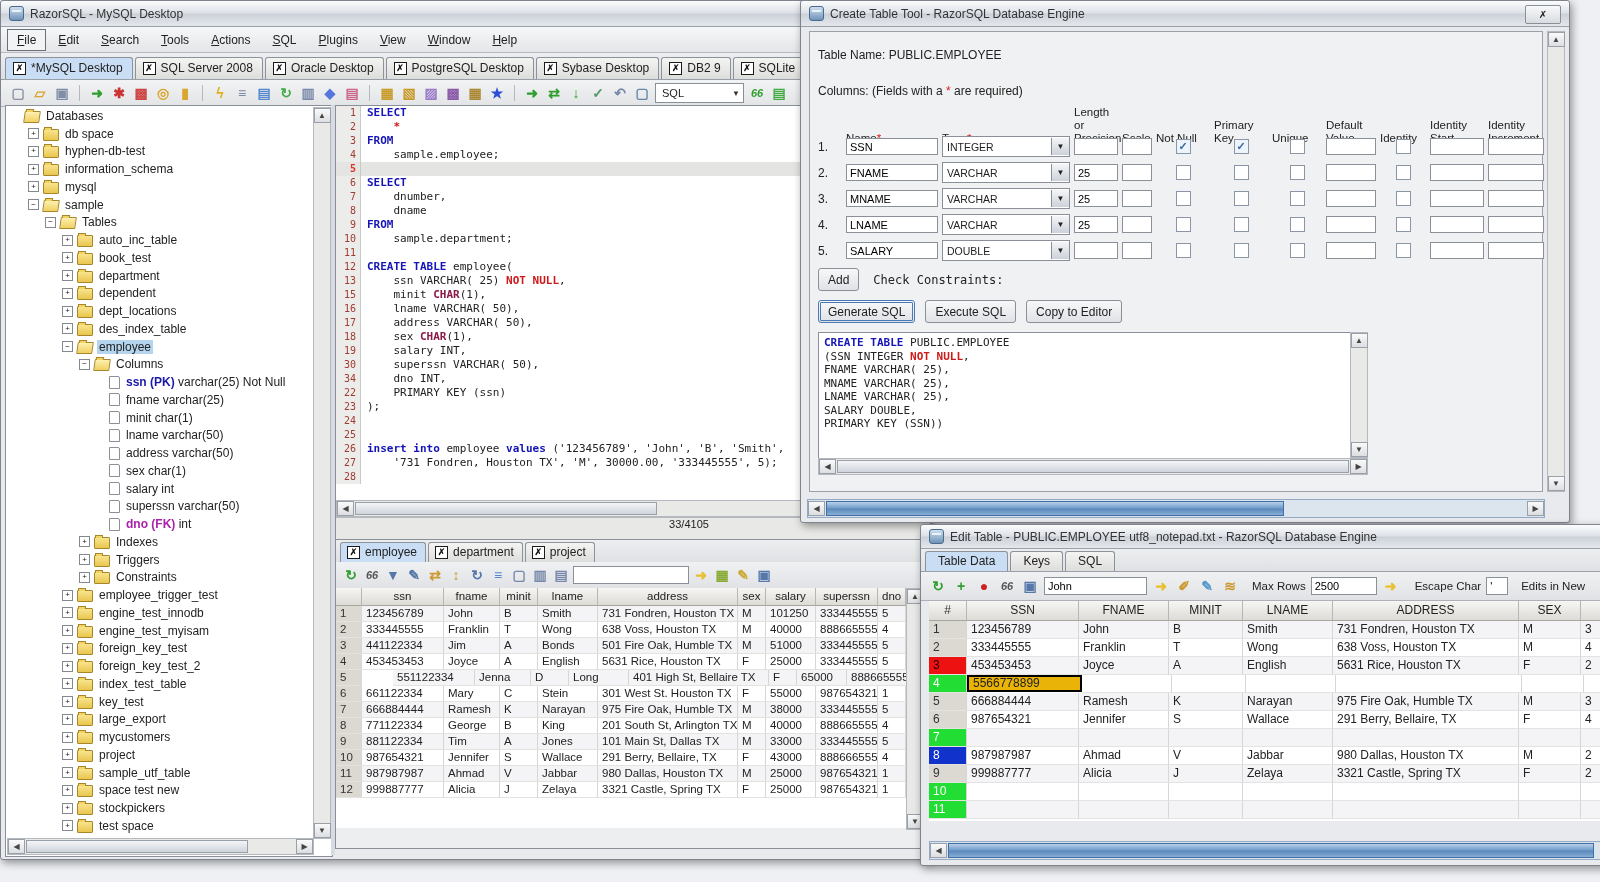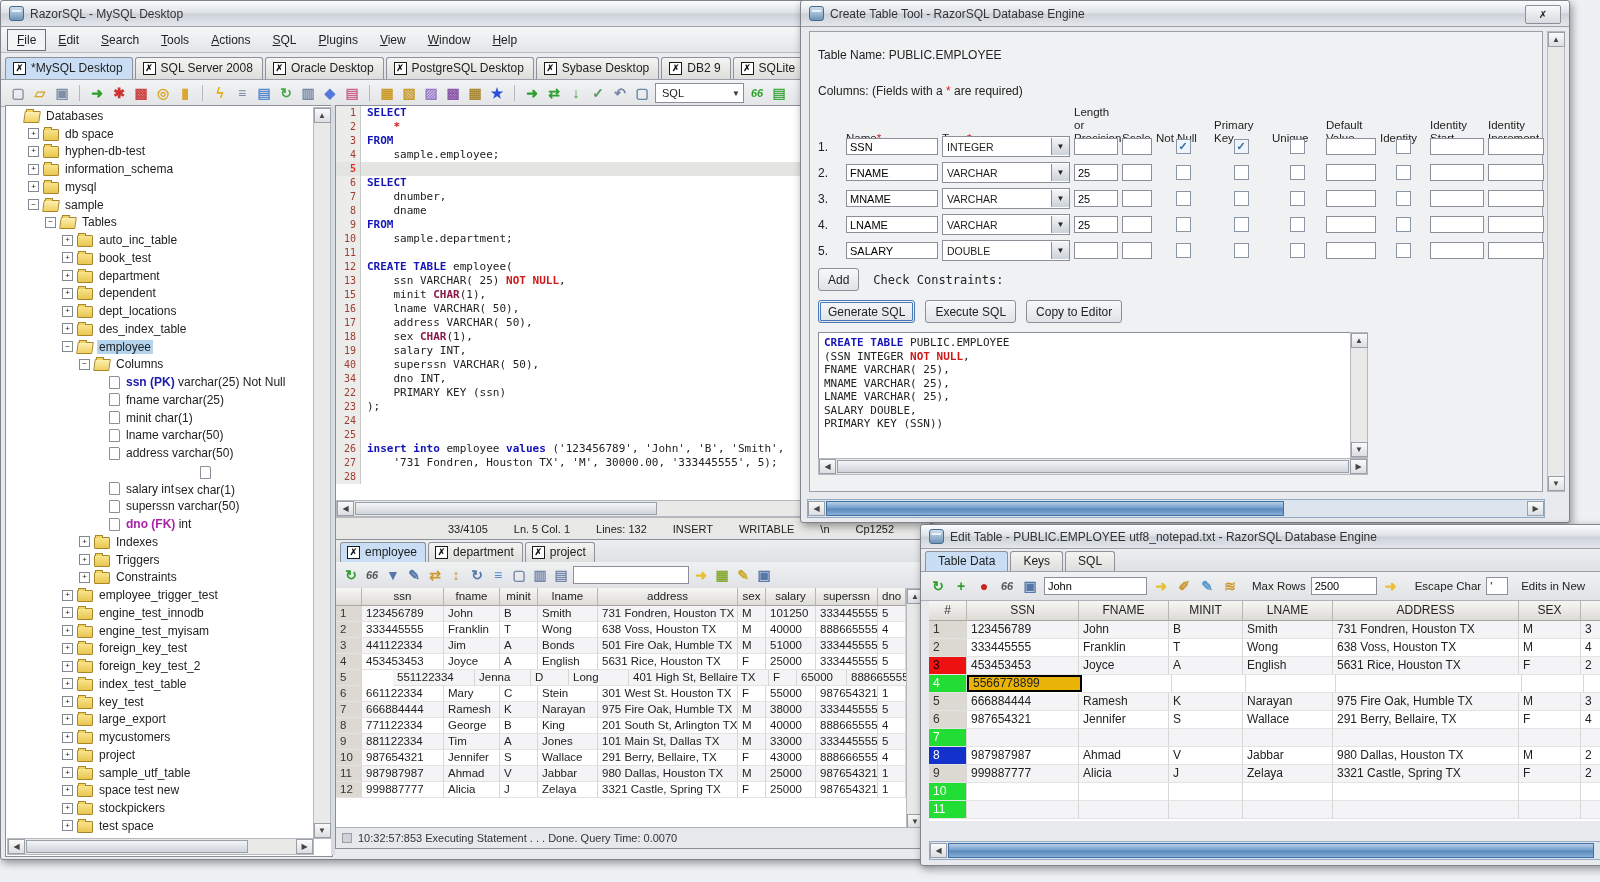--- a/index.html
+++ b/index.html
@@ -64,21 +64,21 @@
   .kw{color:#1414b8;font-weight:bold;}
   .err{color:#d01818;font-weight:bold;}
   .typ{color:#8a1a4a;font-weight:bold;}
   .hsb{position:absolute;height:15px;background:#e9e9e7;border:1px solid #b5b9bf;display:flex;align-items:center;}
   .sbbtn{width:15px;height:13px;display:flex;align-items:center;justify-content:center;font-size:8px;
          background:linear-gradient(#fafafa,#dcdee2);border:1px solid #9aa0a8;color:#444;flex:none;}
   .sbthumb{height:11px;background:linear-gradient(#f4f5f7,#cfd4dc);border:1px solid #9aa0a8;margin:0 1px;}
   .vsb{position:absolute;width:16px;background:#e9e9e7;border:1px solid #b5b9bf;
        display:flex;flex-direction:column;justify-content:space-between;align-items:center;}
   .ed-status{position:absolute;left:0;right:0;bottom:0;height:22px;background:#e8e8e6;border-top:1px solid #b5b9bf;
-             display:flex;align-items:center;gap:26px;padding-left:112px;font-size:11px;color:#222;}
+             display:flex;align-items:center;gap:26px;padding-left:112px;font-size:11px;color:#222;flex-direction:column;}
   
   .results{position:absolute;left:334px;top:538px;width:588px;height:308px;background:#eceef0;border:1px solid #8a8f98;}
   .res-tabs{position:absolute;left:0;top:0;right:0;height:22px;display:flex;align-items:flex-end;gap:2px;
             padding-left:4px;background:linear-gradient(#eceef0,#dfe1e4);border-bottom:1px solid #9aa0a8;}
   .res-toolbar{position:absolute;left:0;top:22px;right:0;height:26px;display:flex;align-items:center;gap:3px;
                padding-left:6px;background:linear-gradient(#f0f1f3,#e0e2e5);border-bottom:1px solid #aeb2b8;}
   .res-toolbar input{width:108px;height:16px;border:1px solid #8a8f98;font-size:11px;padding:0 3px;}
   .grid{position:absolute;background:#fff;overflow:hidden;}
   .grow{display:flex;}
   .gcell{border-right:1px solid #d7d7d5;border-bottom:1px solid #e3e3e1;padding:0 4px;overflow:hidden;
@@ -318,21 +318,21 @@
           <div class="tree-item" style="padding-left: 89px;">
             <span style="width: 9px; flex: 0 0 auto;"></span>
             <span class="doc"></span>
             <span class="lbl">lname varchar(50)</span>
           </div>
           <div class="tree-item" style="padding-left: 89px;">
             <span style="width: 9px; flex: 0 0 auto;"></span>
             <span class="doc"></span>
             <span class="lbl">address varchar(50)</span>
           </div>
-          <div class="tree-item" style="padding-left: 89px; flex-direction: column;">
+          <div class="tree-item" style="padding-left: 89px;">
             <span style="width: 9px; flex: 0 0 auto;"></span>
             <span class="doc"></span>
             <span class="lbl">sex char(1)</span>
           </div>
           <div class="tree-item" style="padding-left: 89px;">
             <span style="width: 9px; flex: 0 0 auto;"></span>
             <span class="doc"></span>
             <span class="lbl">salary int</span>
           </div>
           <div class="tree-item" style="padding-left: 89px;">
@@ -511,21 +511,21 @@
           </div>
           <div class="ed-line">
             <span class="ln">18</span>
             <span class="code"><span>    sex </span><span class="typ">CHAR</span><span>(1),</span></span>
           </div>
           <div class="ed-line">
             <span class="ln">19</span>
             <span class="code"><span>    salary INT,</span></span>
           </div>
           <div class="ed-line">
-            <span class="ln">40</span>
+            <span class="ln">30</span>
             <span class="code"><span>    superssn VARCHAR( 50),</span></span>
           </div>
           <div class="ed-line">
             <span class="ln">34</span>
             <span class="code"><span>    dno INT,</span></span>
           </div>
           <div class="ed-line">
             <span class="ln">22</span>
             <span class="code"><span>    PRIMARY KEY (ssn)</span></span>
           </div>
@@ -756,24 +756,20 @@
             <span class="gcell" style="width: 131px;">3321 Castle, Spring TX</span>
             <span class="gcell" style="width: 19px;">F</span>
             <span class="gcell" style="width: 41px;">25000</span>
             <span class="gcell" style="width: 53px;">987654321</span>
             <span class="gcell" style="width: 19px;">1</span>
           </div>
         </div>
       <div class="vsb" style="right:0;top:48px;height:240px;">
         <div class="sbbtn">▲</div>
         <div class="sbbtn">▼</div>
-      </div>
-      <div class="res-status">
-        <span class="doticon"></span>
-        <span>10:32:57:853 Executing Statement . . . Done. Query Time: 0.0070</span>
       </div>
     </div>
   </div>
 
   <div class="win" style="left:800px;top:0;width:768px;height:521px;z-index:3;">
     <div class="titlebar">
       <span class="appicon"></span>
       <span>Create Table Tool - RazorSQL Database Engine</span>
     </div>
     <div class="closebtn">✗</div>

